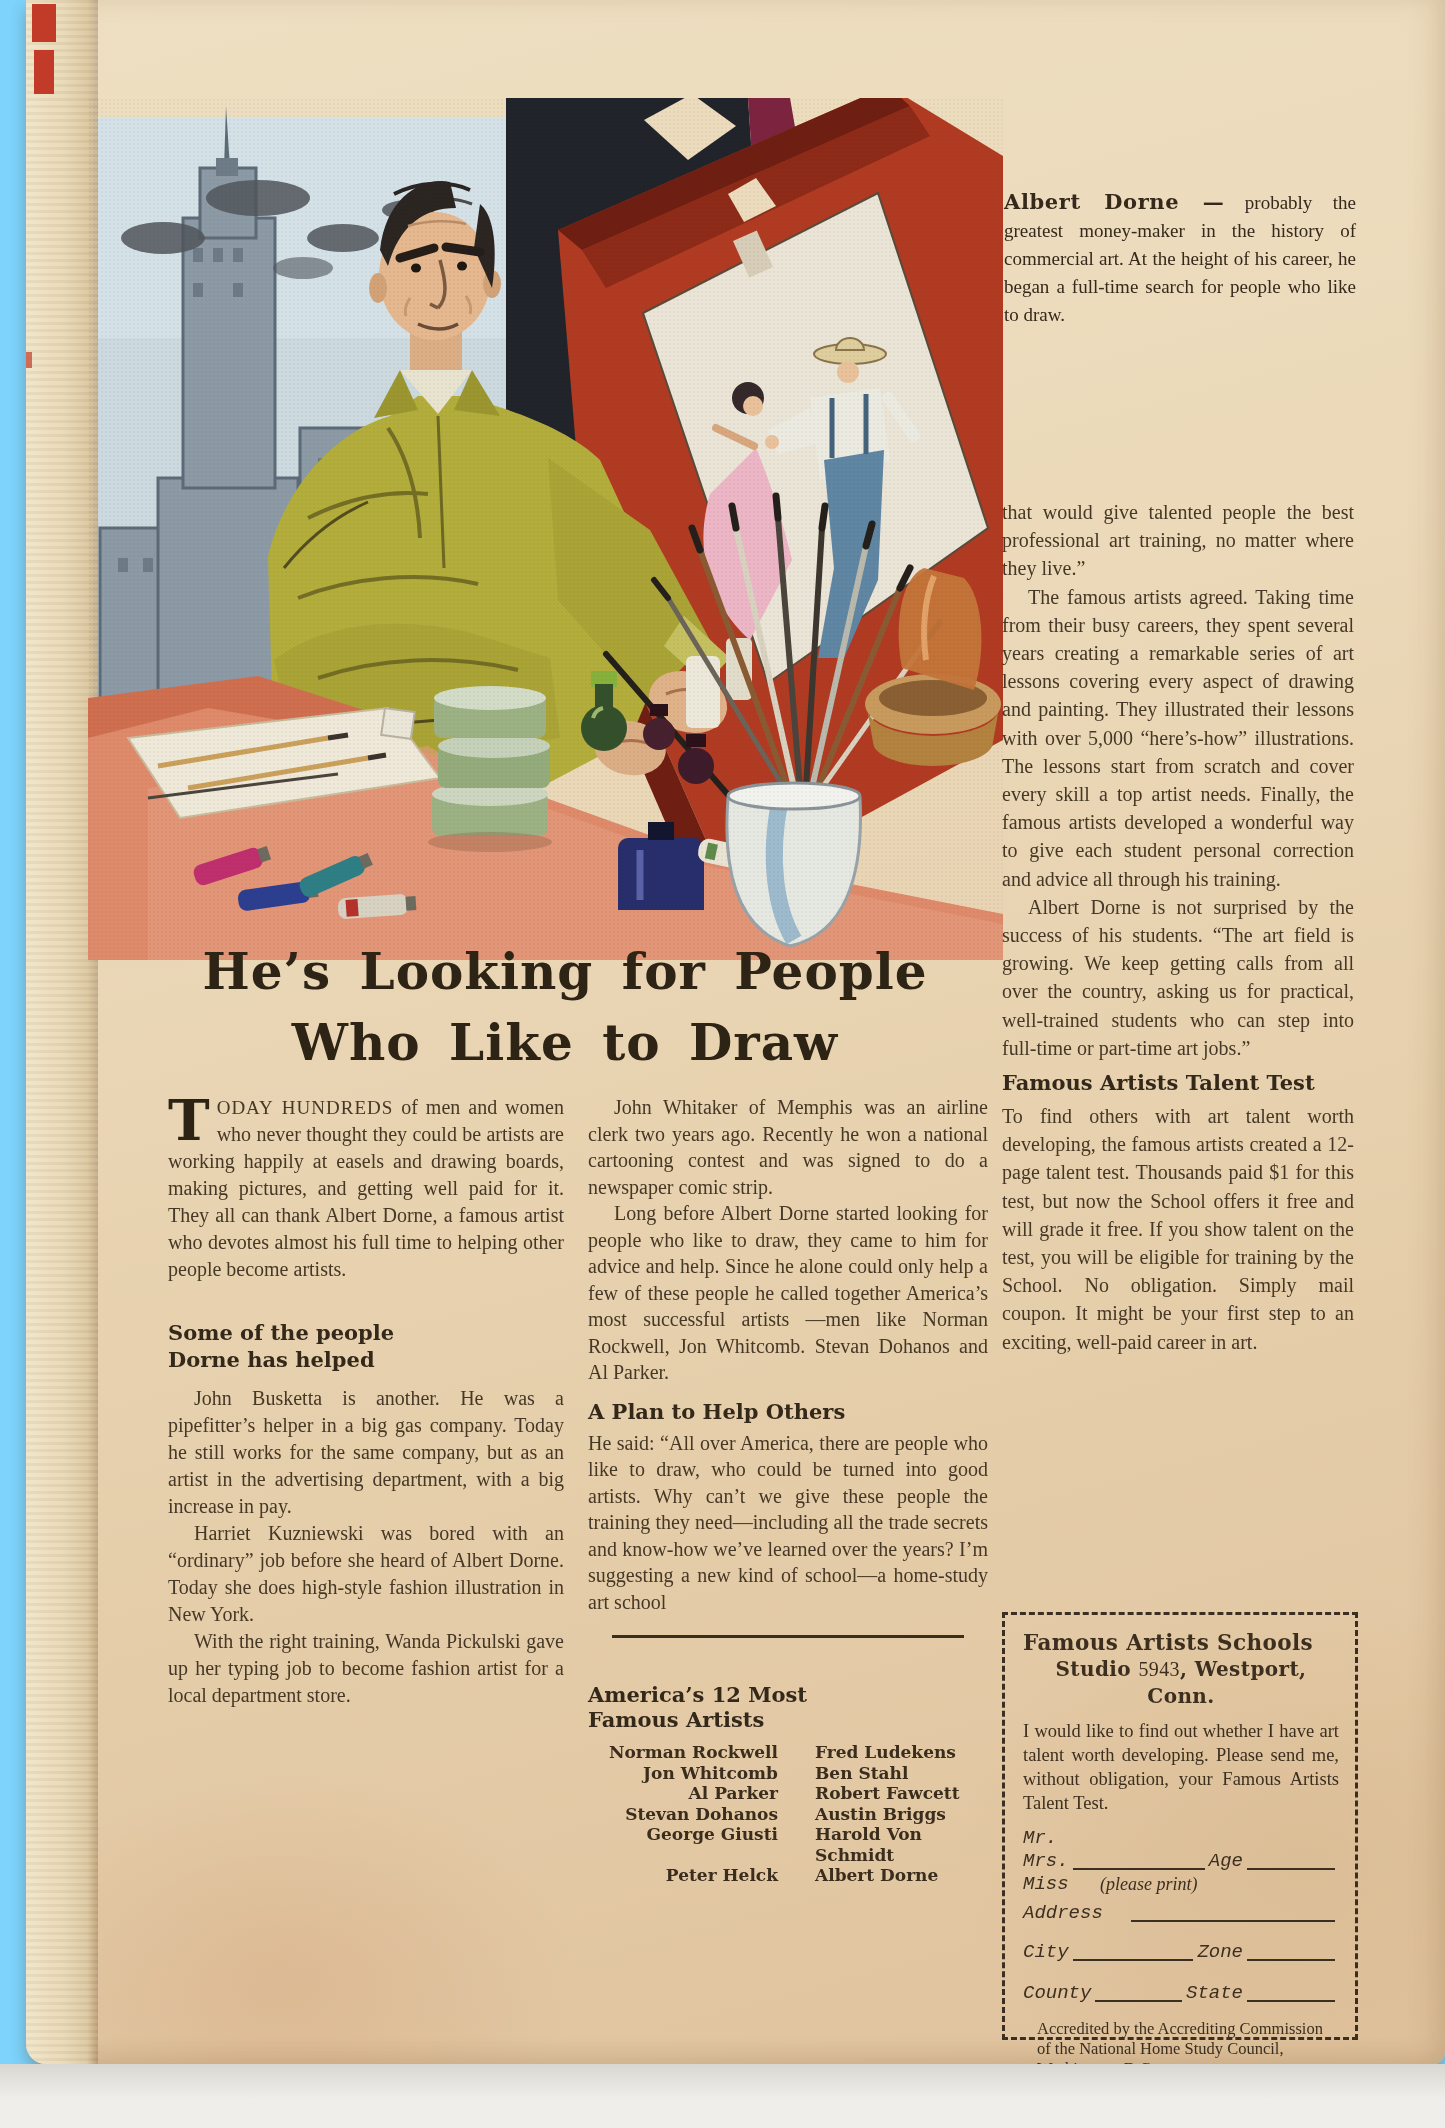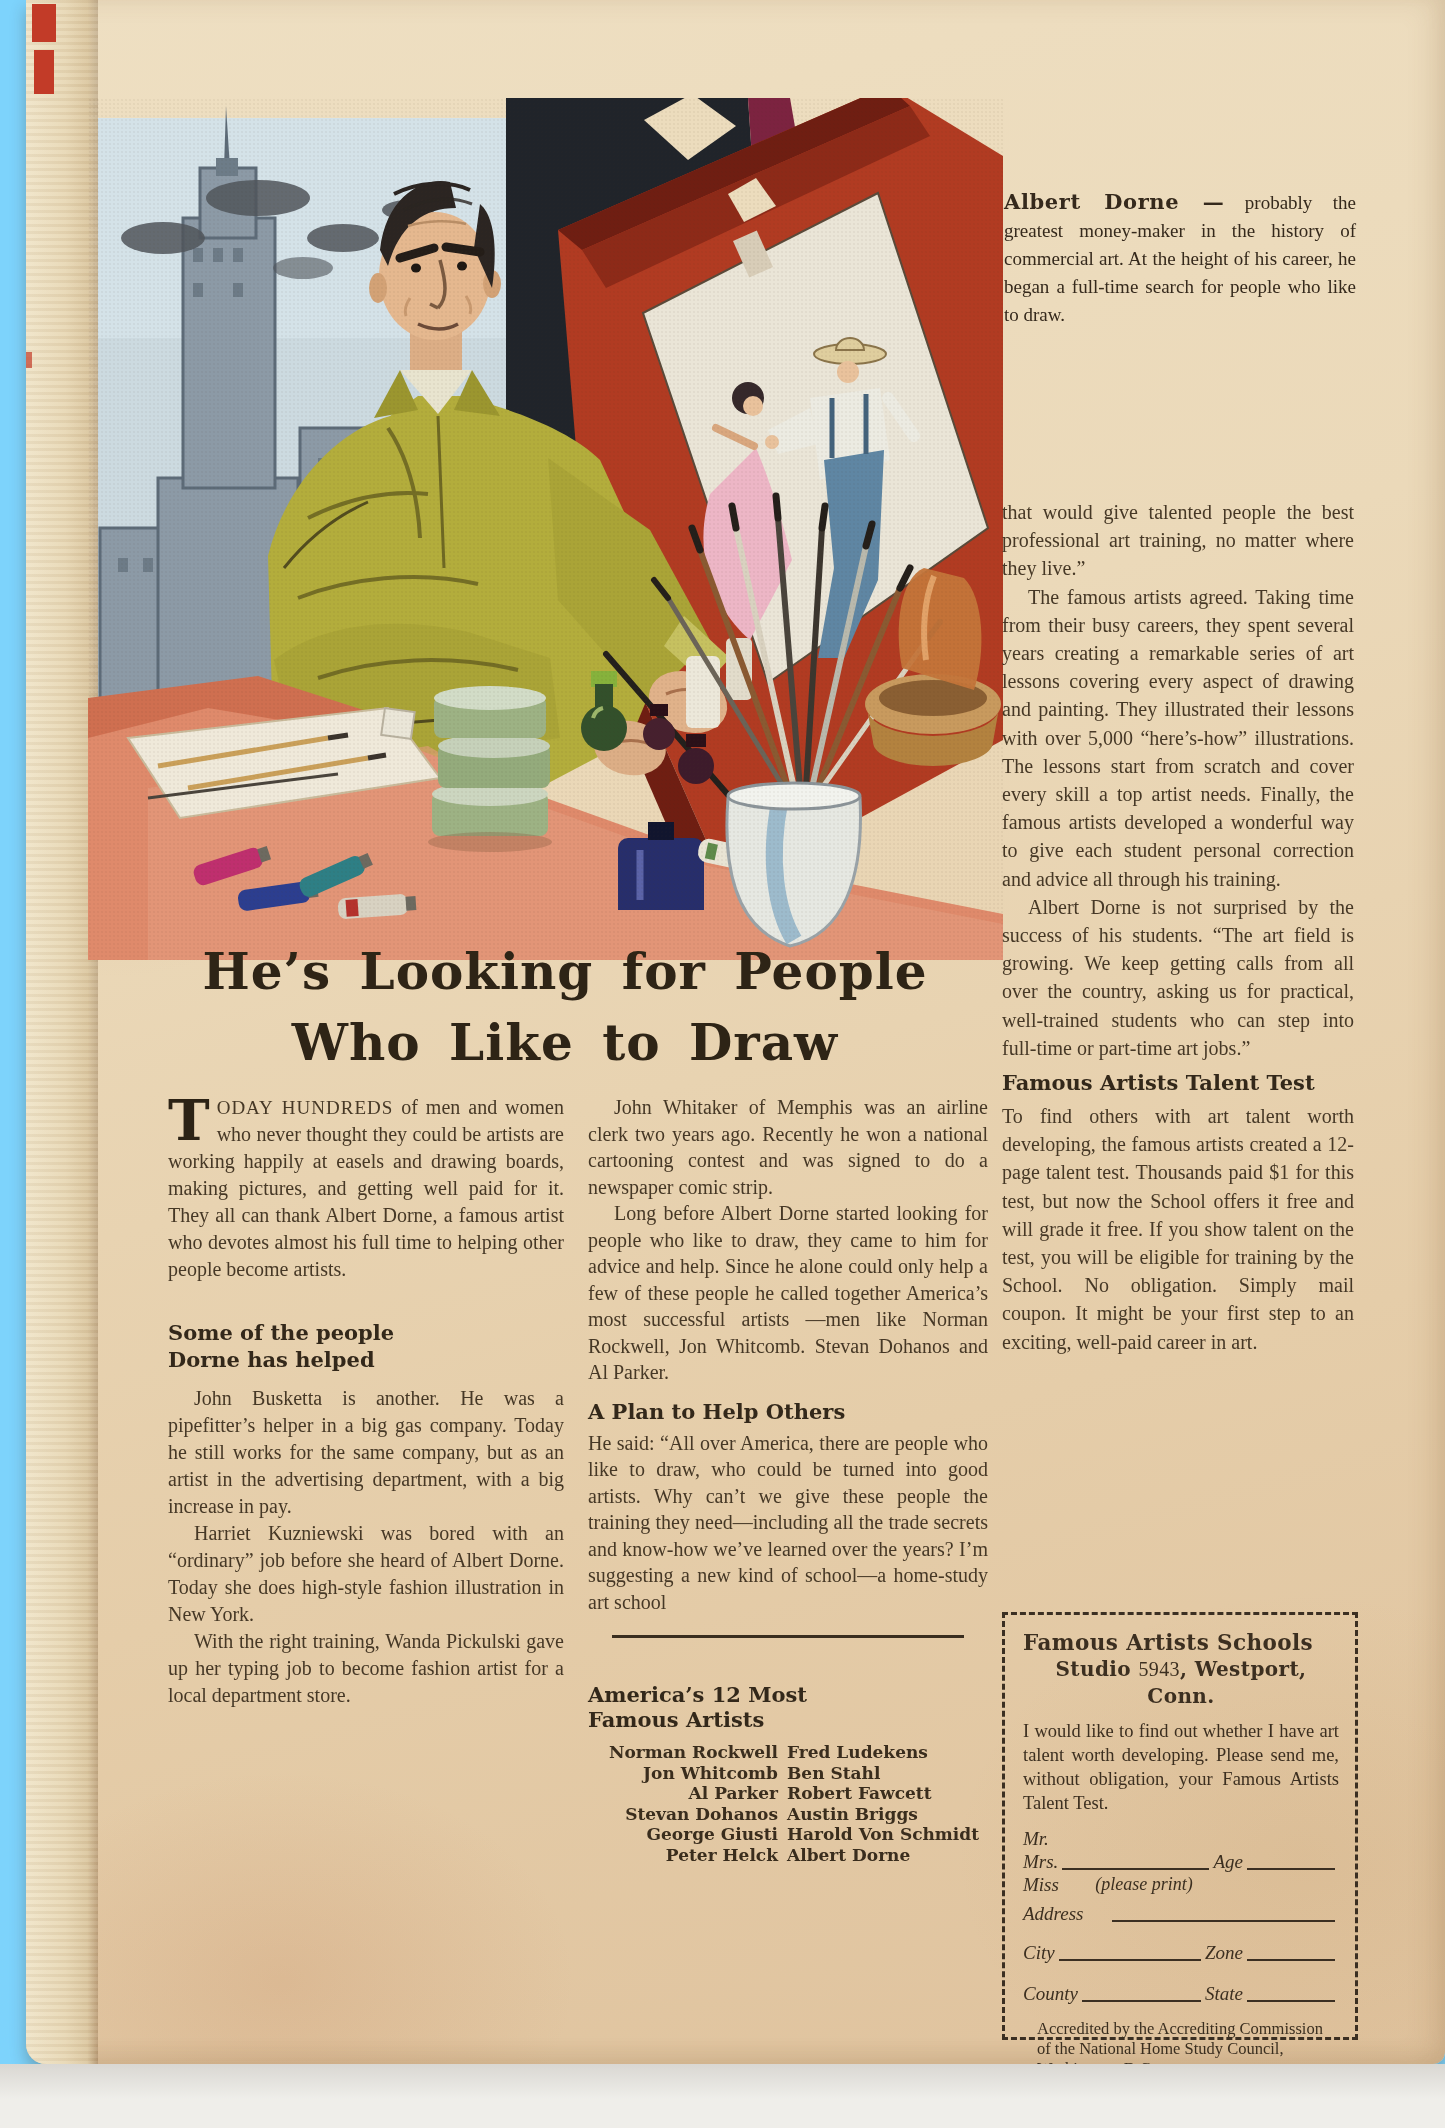--- a/index.html
+++ b/index.html
@@ -43,36 +43,36 @@
   .dropcap{float:left;font-family:"DejaVu Serif",serif;font-weight:bold;font-size:56px;
            line-height:44px;padding:4px 7px 0 0;color:#2c2315;}
   .smallcaps{font-size:19px;letter-spacing:1px;}
   
   .artists{margin-top:20px;}
   .artists-rule{width:352px;margin:0 auto 18px auto;border-top:3px solid #3a2e1f;}
   .artists-title{text-align:left;font-family:"DejaVu Serif",serif;font-weight:bold;
                  font-size:21px;line-height:25px;color:#33281a;margin-top:44px;}
   .artists-list{margin-top:10px;}
   .artist-row{display:flex;font-family:"DejaVu Serif",serif;font-weight:bold;
-              font-size:17px;line-height:20.5px;color:#3a2d1d;}
+              font-size:17px;line-height:20.5px;color:#3a2d1d;gap:28px;}
   .artist-row .l{width:190px;text-align:right;padding-right:9px;}
   .artist-row .r{flex:1;text-align:left;}
   
   .coupon{position:absolute;left:1002px;top:1612px;width:356px;height:428px;
           border:3px dashed #3b2f22;box-sizing:border-box;padding:14px 16px 10px 18px;
           color:#3c2f20;}
   .coupon .cname{font-family:"DejaVu Serif",serif;font-weight:bold;font-size:21.5px;line-height:27px;letter-spacing:.4px;}
   .coupon .cstudio{font-family:"DejaVu Serif",serif;font-weight:bold;font-size:20px;line-height:27px;letter-spacing:.4px;text-align:center;}
   .coupon .cstudio .num{font-family:"Liberation Serif",serif;font-weight:normal;}
   .coupon .cbody{font-size:18.5px;line-height:24px;margin-top:9px;text-align:justify;}
   .cform{margin-top:12px;font-style:italic;font-size:19px;color:#3c2f20;}
   .frow{display:flex;align-items:flex-end;line-height:23px;}
   .frow .fill{flex:1;border-bottom:2px solid #3b2f22;margin:0 4px 3px 4px;height:14px;}
   .frow .fill.short{flex:0 0 88px;}
-  .frow .lbl{white-space:nowrap;}
+  .frow .lbl{white-space:nowrap;font-family:Liberation Mono, monospace;}
   .pp{text-align:center;flex:1;font-size:18px;}
   .accred{margin-top:14px;padding-left:14px;font-style:normal;font-size:16.5px;line-height:20px;text-align:left;color:#3a2e1f;}
   
   .illo{position:absolute;left:88px;top:98px;width:915px;height:862px;}
   .illo svg{display:block;}
   .halftone{position:absolute;left:88px;top:98px;width:915px;height:862px;pointer-events:none;
             background-image:radial-gradient(rgba(70,50,30,.05) 1px, transparent 1.3px);
             background-size:4px 4px;}
   .below{position:absolute;left:0;top:2064px;width:1445px;height:64px;
          background:linear-gradient(180deg,#d9d7d2,#efeeea 55%);}

